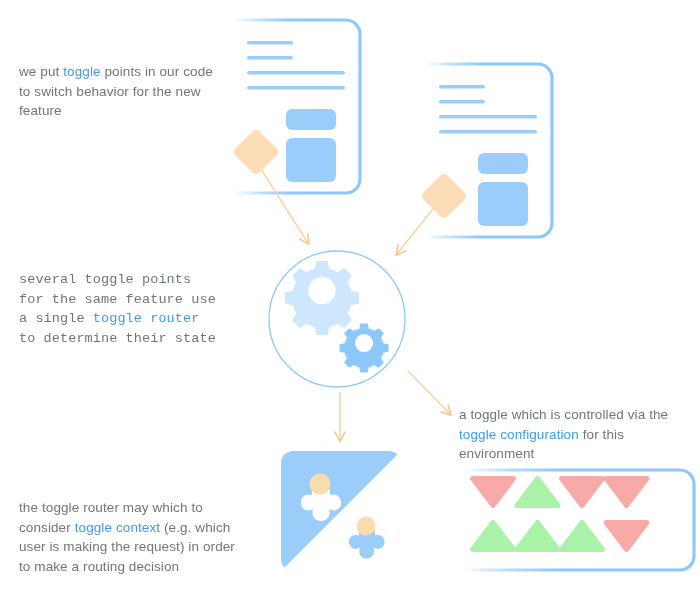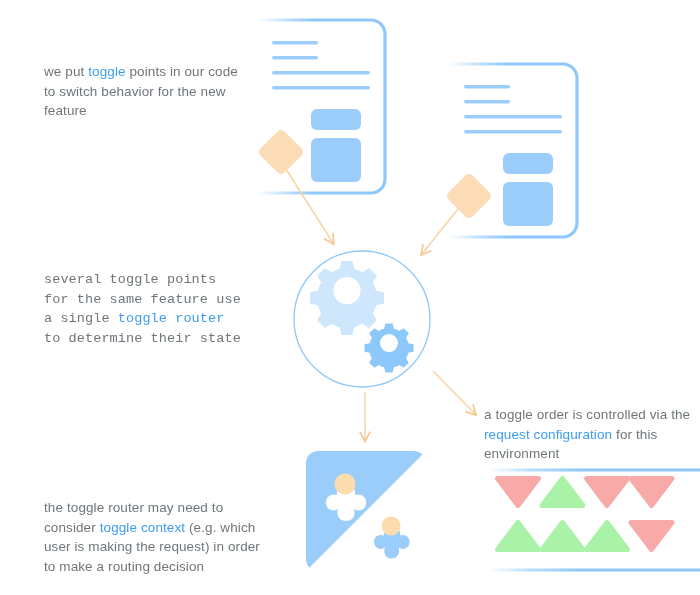--- a/index.html
+++ b/index.html
@@ -14,21 +14,20 @@
     position: relative;
     overflow: hidden;
     font-family: "Liberation Sans", sans-serif;
     color: #6b7176;
   }
   #stage {
     position: absolute;
     left: 0; top: 0;
     width: 660px;
     height: 595px;
-    margin-left: 25px;
   }
   
   .caption {
     position: absolute;
     font-size: 13.5px;
     line-height: 19.5px;
     color: #6f767b;
     letter-spacing: 0.1px;
   }
   .caption .lnk {
@@ -212,16 +211,16 @@
           <path d="M 472.5,549.5 L 493,522.5 L 513.5,549.5 Z" fill="#aaf2a8" stroke="#aaf2a8" stroke-width="5" stroke-linejoin="round"></path>
           <path d="M 517,549.5 L 537.5,522.5 L 558,549.5 Z" fill="#aaf2a8" stroke="#aaf2a8" stroke-width="5" stroke-linejoin="round"></path>
           <path d="M 561.5,549.5 L 582,522.5 L 602.5,549.5 Z" fill="#aaf2a8" stroke="#aaf2a8" stroke-width="5" stroke-linejoin="round"></path>
           <path d="M 606,522.5 L 647,522.5 L 626.5,549.5 Z" fill="#f8aaa8" stroke="#f8aaa8" stroke-width="5" stroke-linejoin="round"></path>
         </g>
     </g>
   </svg>
 
   <div class="caption" id="cap-toggle-points"><span>we put </span><span class="lnk">toggle</span><span> points in our code to switch behavior for the new feature</span></div>
   <div class="caption" id="cap-toggle-router"><span>several toggle points for the same feature use a single </span><span class="lnk">toggle router</span><span> to determine their state</span></div>
-  <div class="caption" id="cap-toggle-config"><span>a toggle order is controlled via the </span><span class="lnk">request configuration</span><span> for this environment</span></div>
-  <div class="caption" id="cap-toggle-context"><span>the toggle router may need to consider </span><span class="lnk">toggle context</span><span> (e.g. which user is making the request) in order to make a routing decision</span></div>
+  <div class="caption" id="cap-toggle-config"><span>a toggle which is controlled via the </span><span class="lnk">toggle configuration</span><span> for this environment</span></div>
+  <div class="caption" id="cap-toggle-context"><span>the toggle router may which to consider </span><span class="lnk">toggle context</span><span> (e.g. which user is making the request) in order to make a routing decision</span></div>
 
 </div>
 
 </body></html>

